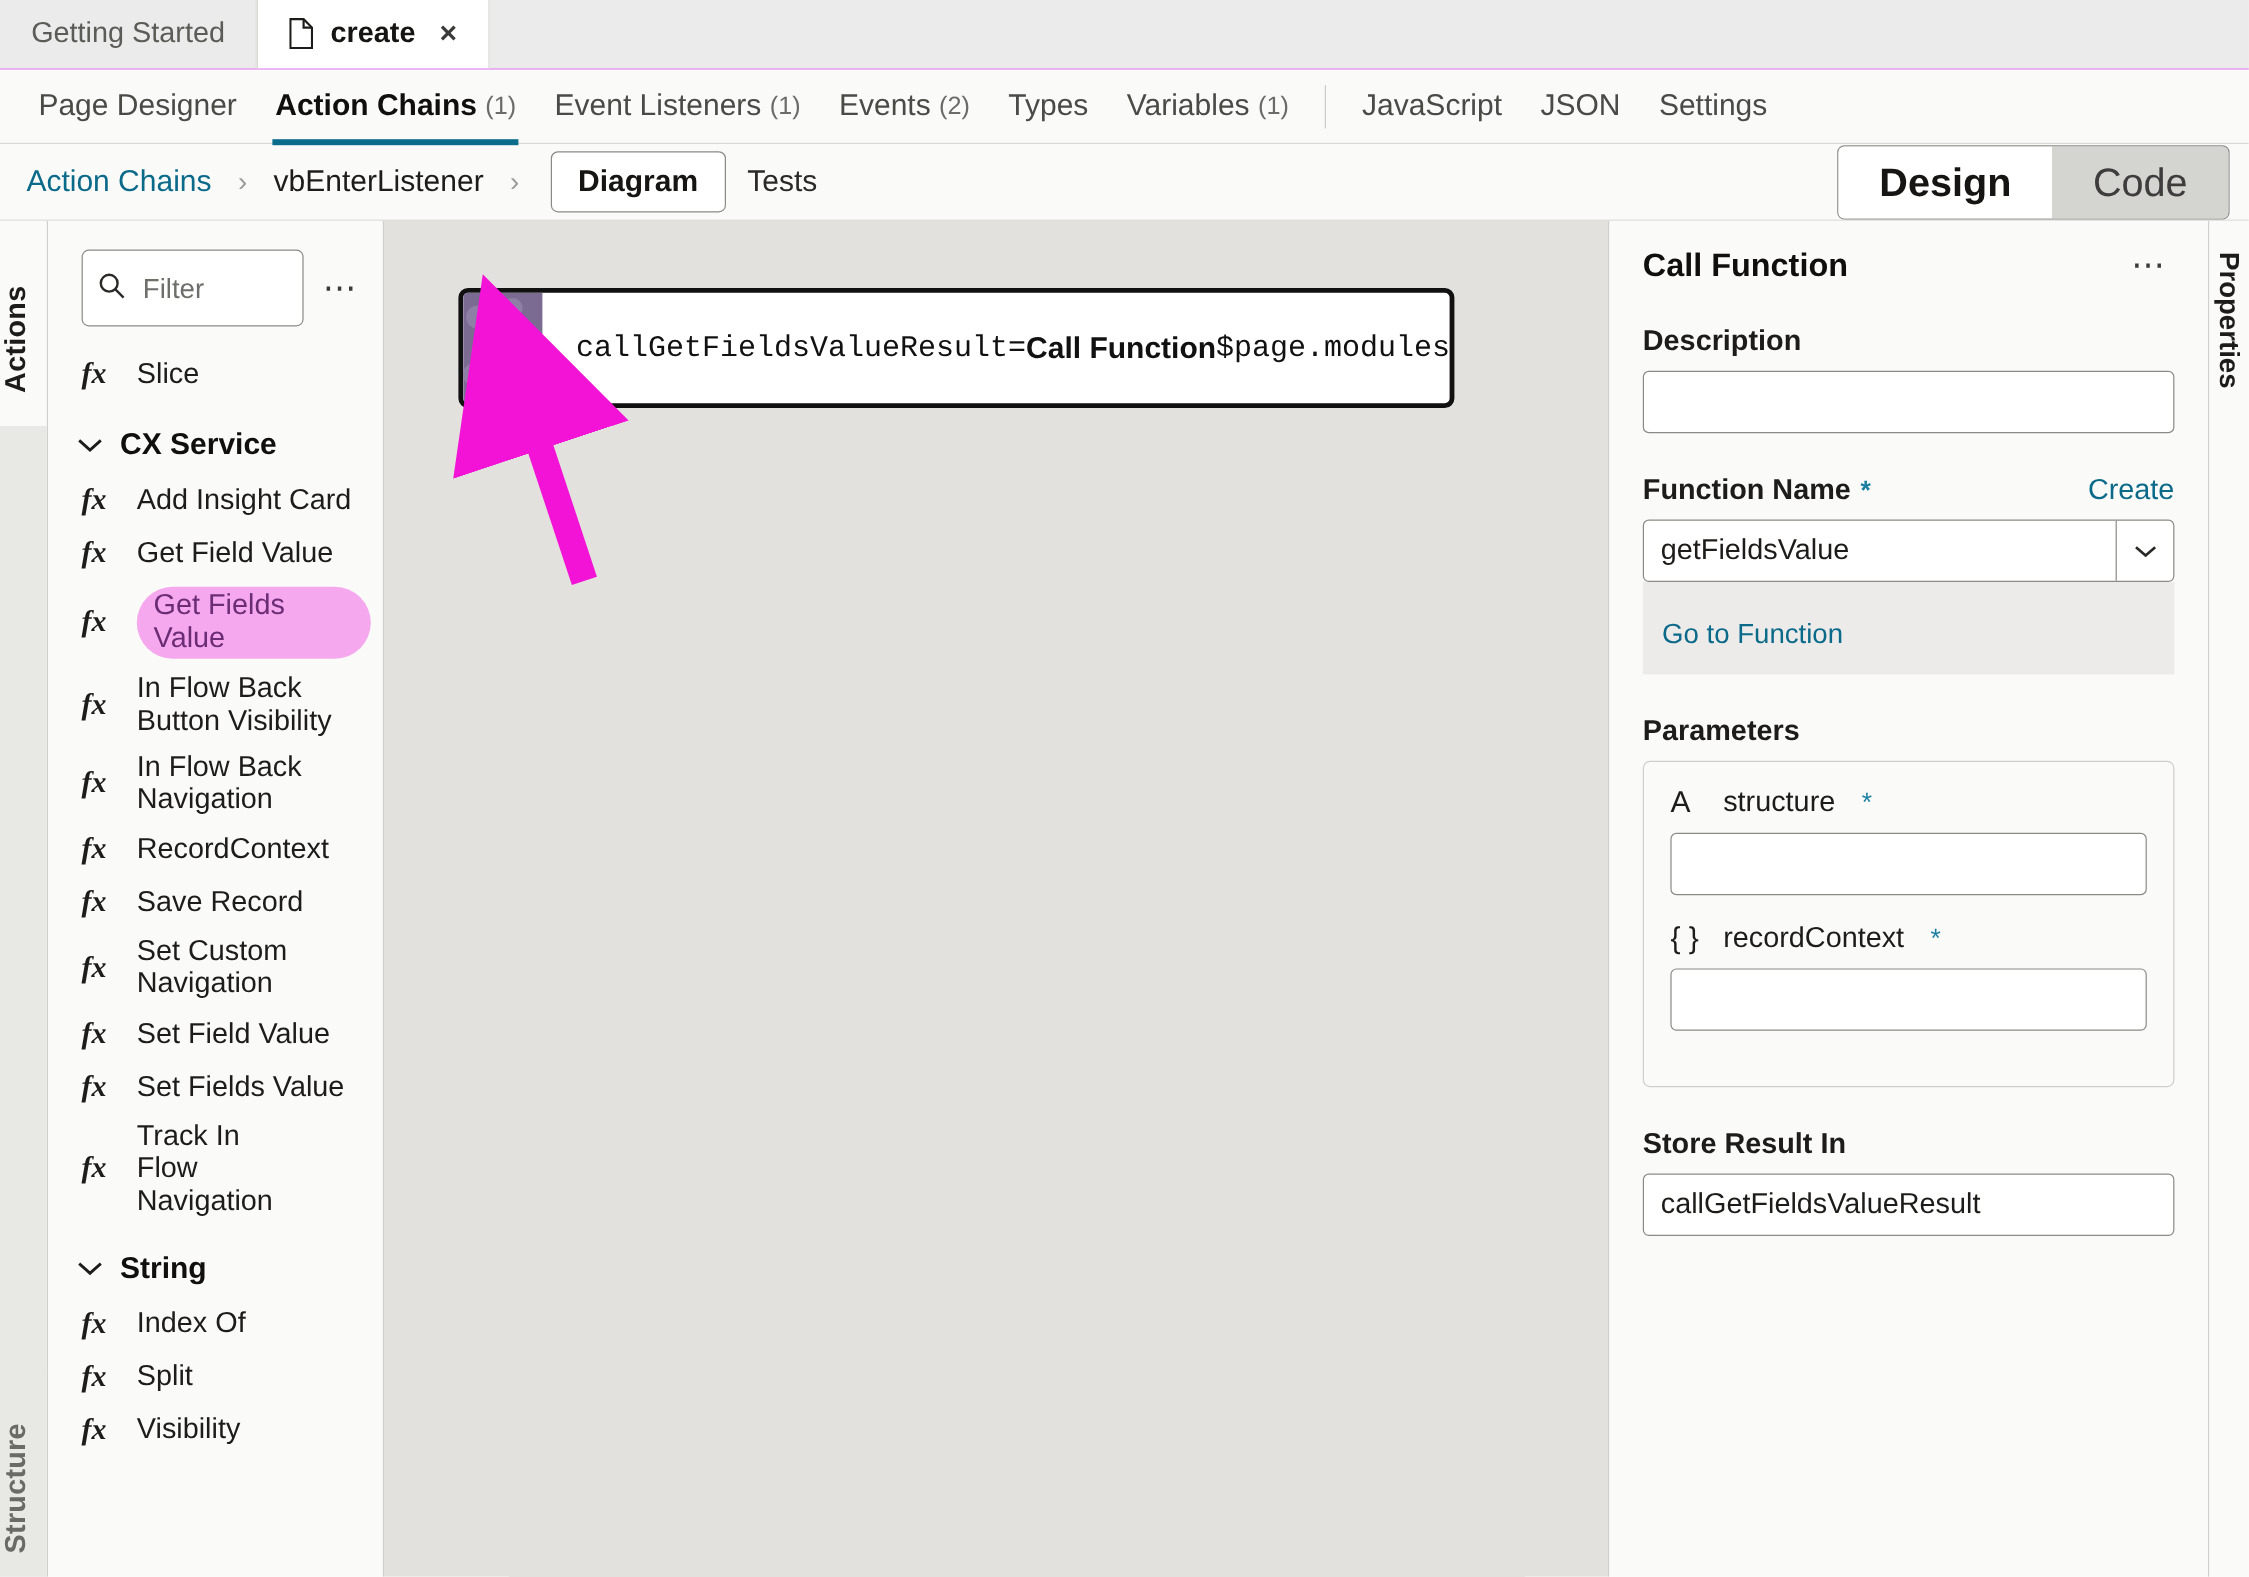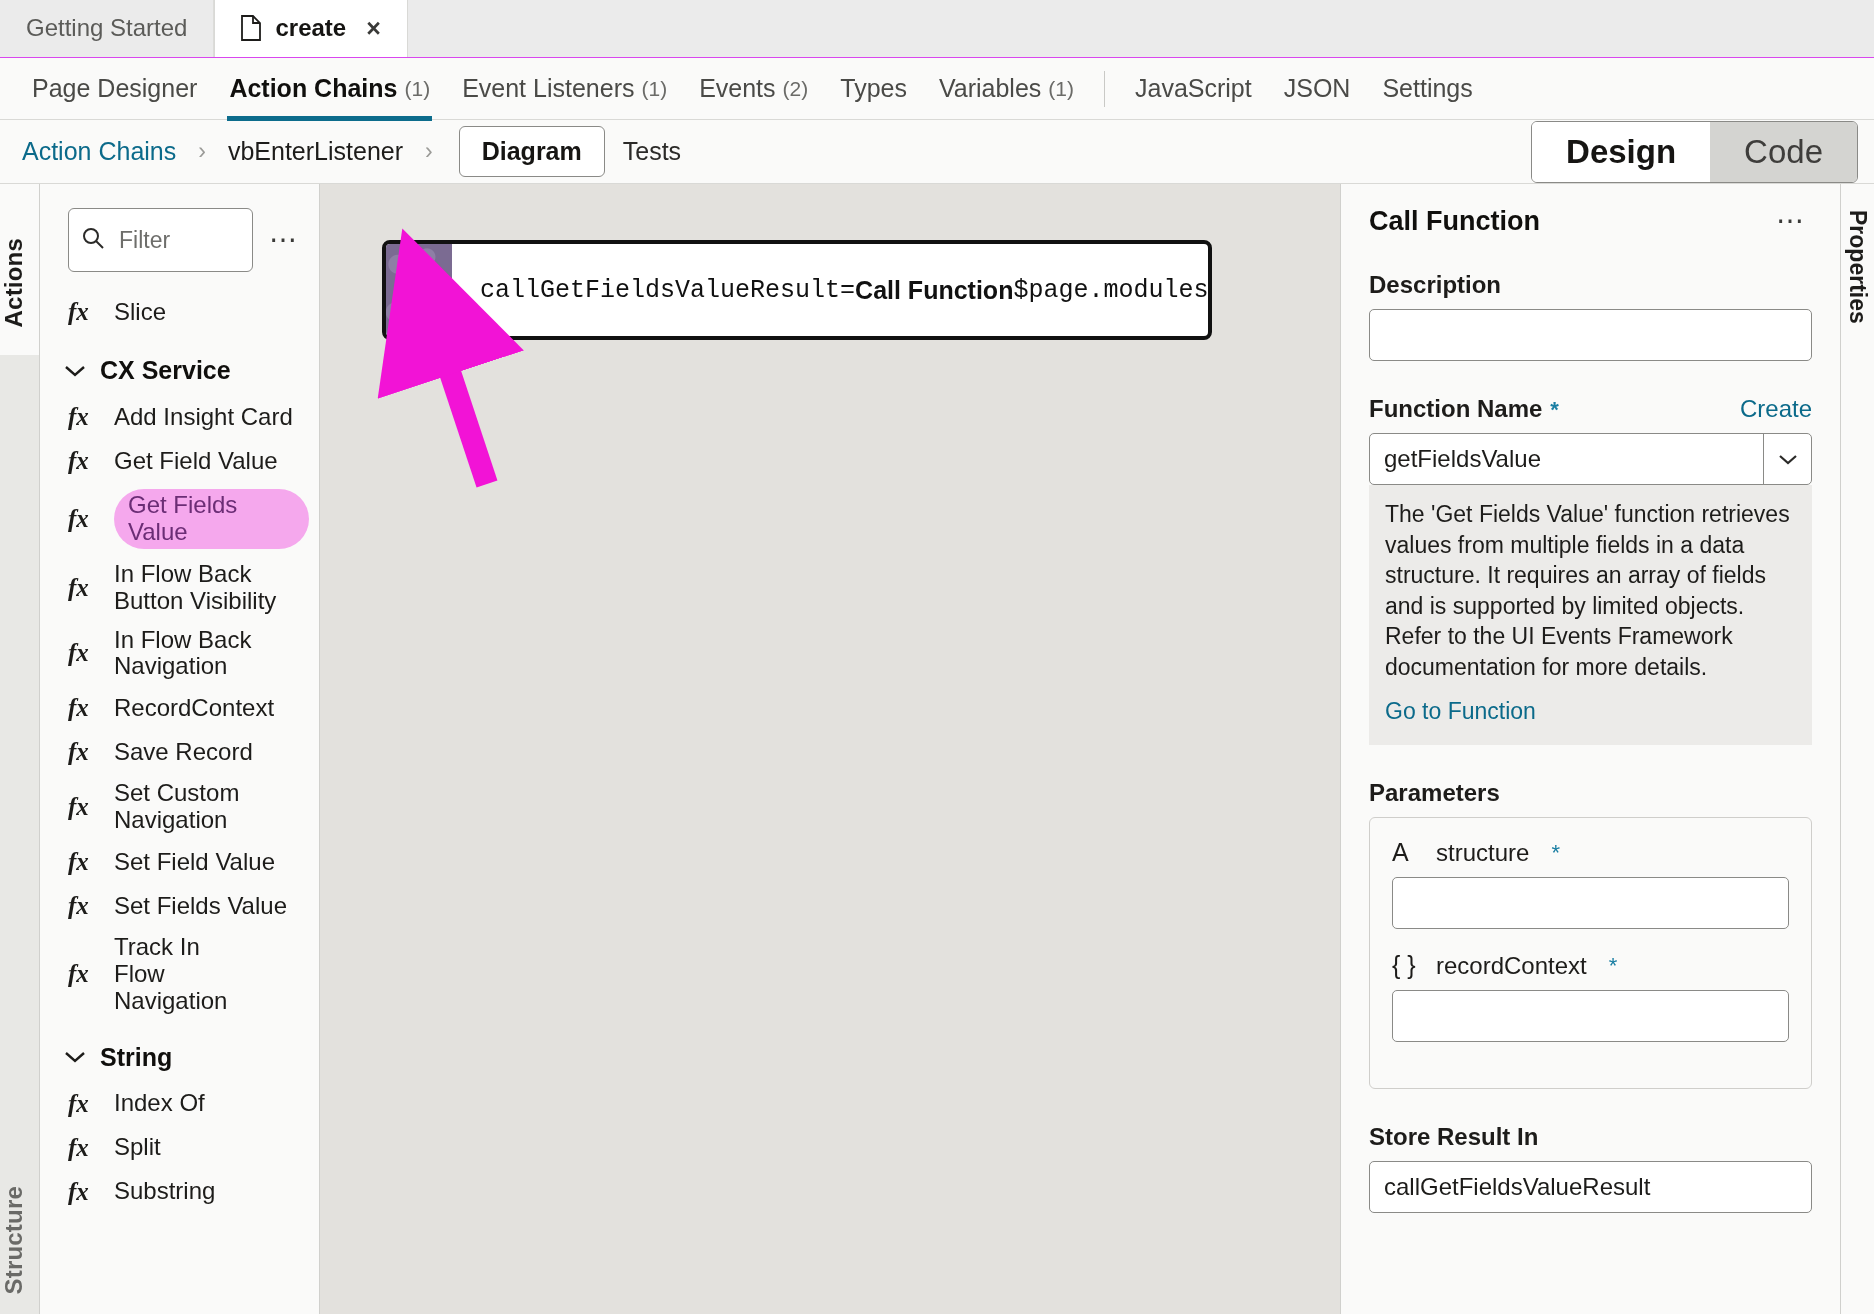--- a/index.html
+++ b/index.html
@@ -478,21 +478,21 @@
         <div class="pitem">
           <span class="fx">fx</span>
           <span class="lbl">Index Of</span>
         </div>
         <div class="pitem">
           <span class="fx">fx</span>
           <span class="lbl">Split</span>
         </div>
         <div class="pitem">
           <span class="fx">fx</span>
-          <span class="lbl">Substring</span>
+          <span class="lbl">Visibility</span>
         </div>
       </div>
     </div>
 
     <div class="canvas">
       <div class="node">
         <div class="node-ic">
           <svg width="54" height="52" viewBox="0 0 54 52">
             <text x="6" y="46" font-family="Liberation Sans, sans-serif" font-size="22" font-weight="bold" fill="#ffffff">JS</text>
             <path d="M30 44 a6 6 0 0 0 -6 -6" fill="none" stroke="#ffffff" stroke-width="3.5" stroke-linecap="round"></path>
@@ -537,21 +537,20 @@
       </div>
       <div class="inp select">
         <span class="val">getFieldsValue</span>
         <span class="caret-box">
           <svg width="20" height="12" viewBox="0 0 20 12">
               <path d="M2 3 L10 10 L18 3" fill="none" stroke="#2b2a28" stroke-width="2.2"></path>
             </svg>
         </span>
       </div>
       <div class="helpbox">
-        <span>The 'Get Fields Value' function retrieves values from multiple fields in a data structure. It requires an array of fields and is supported by limited objects. Refer to the UI Events Framework documentation for more details.</span>
         <span class="golink">Go to Function</span>
       </div>
 
       <div class="fld-label">
         <span>Parameters</span>
       </div>
       <div class="params-card">
         <div class="param-head">
           <span class="ptype">A</span>
           <span>structure</span>

